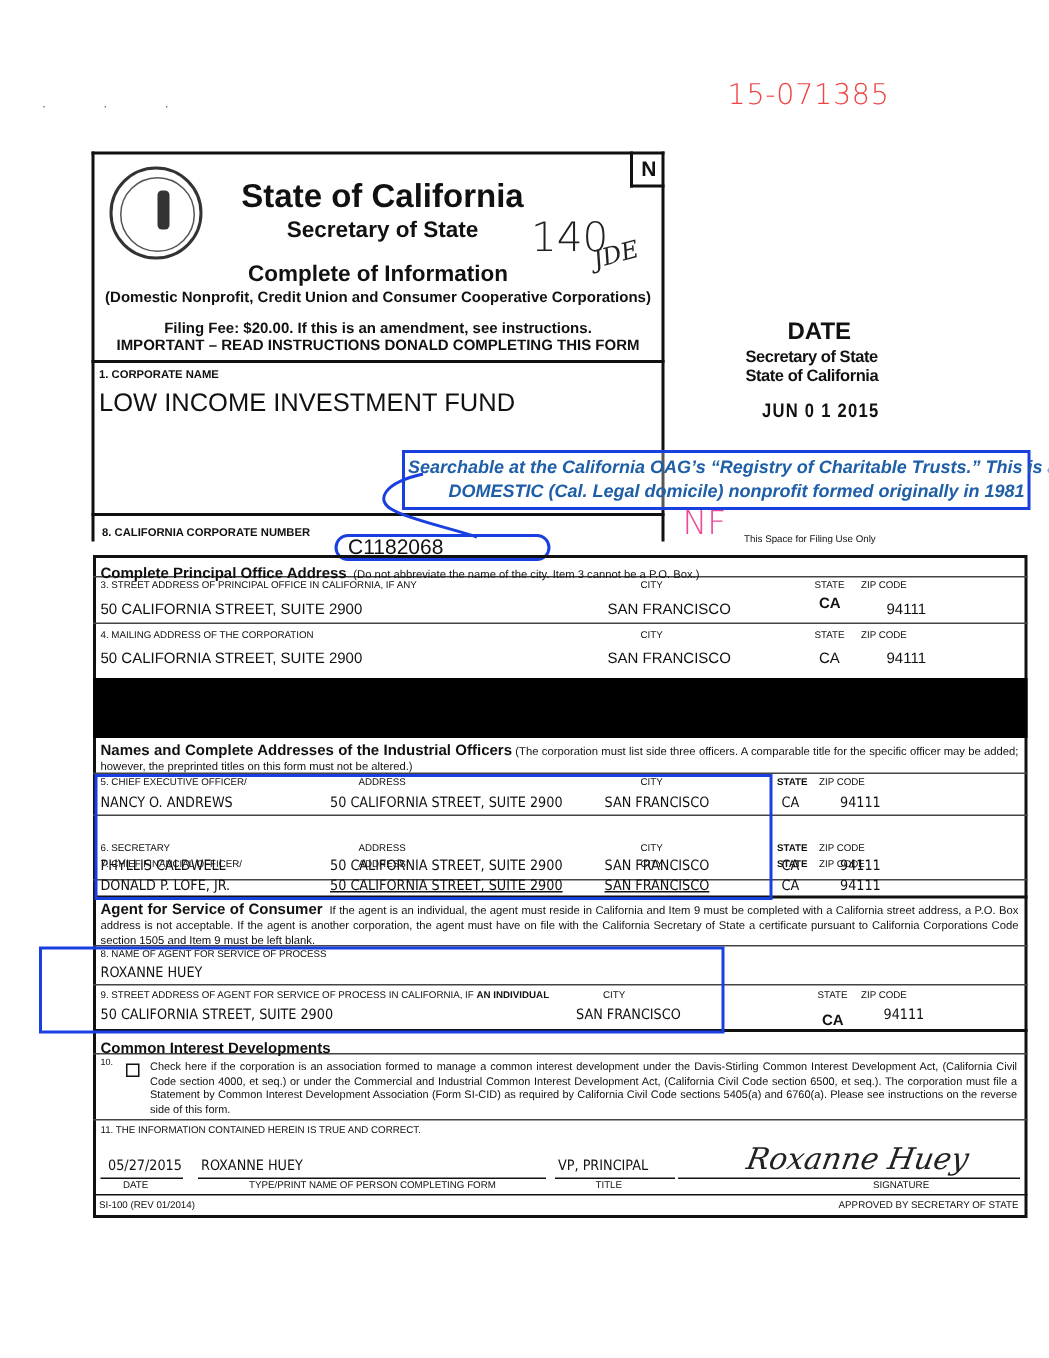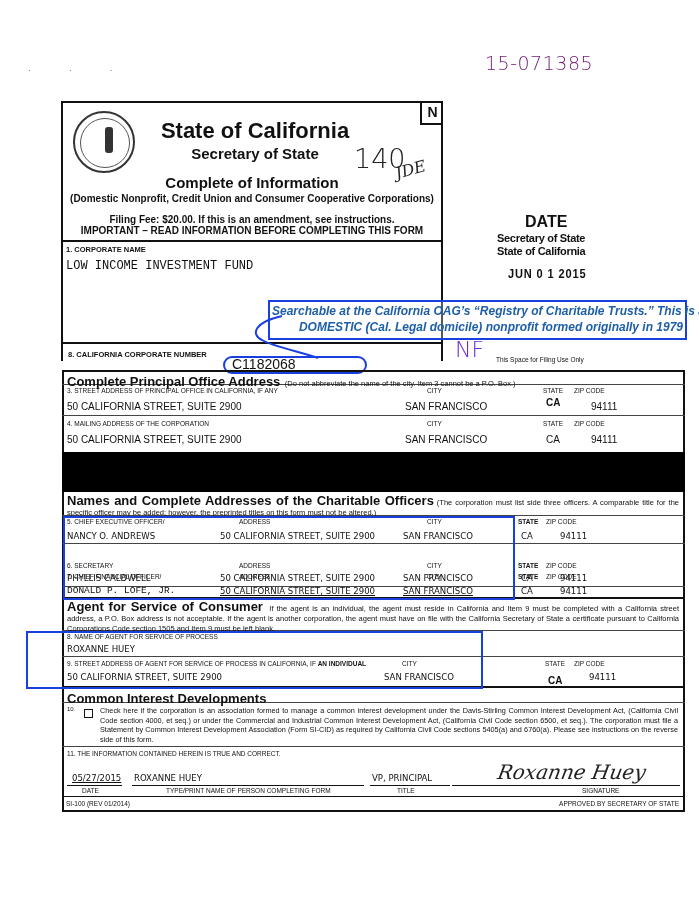--- a/index.html
+++ b/index.html
@@ -1,51 +1,51 @@
 <!DOCTYPE html>
 <html><head>
 <meta charset="utf-8">
 <style>
   html, body { margin:0; padding:0; background:#fff; }
   body { width:699px; height:905px; position:relative; overflow:hidden; font-family:"Liberation Sans", sans-serif; color:#111; }
   .abs { position:absolute; }
-  .docnum { left:485px; top:52px; font-family:"DejaVu Sans", sans-serif; font-size:19px; font-weight:300; letter-spacing:0.5px; color:#701a75; }
+  .docnum { left:485px; top:52px; font-family:"DejaVu Sans", sans-serif; font-size:19px; font-weight:300; letter-spacing:0.5px; color:#ef4444; }
   .specks { left:28px; top:66px; font-size:8px; color:#555; letter-spacing:18px; }
   .form-outer { left:61px; top:101px; width:382px; height:260px; border:2px solid #111; box-sizing:border-box; border-bottom:none; }
   .n-box { left:420px; top:101px; width:23px; height:24px; border-left:2px solid #111; border-bottom:2px solid #111; box-sizing:border-box; font-weight:bold; font-size:14px; text-align:center; line-height:22px; }
   .seal { left:73px; top:111px; width:62px; height:62px; border-radius:50%; border:2px solid #333; box-sizing:border-box; }
   .seal::before { content:""; position:absolute; left:5px; top:5px; width:48px; height:48px; border-radius:50%; border:1px solid #555; }
   .seal::after { content:""; position:absolute; left:30px; top:14px; width:8px; height:26px; background:#333; border-radius:3px; }
   .title1 { left:140px; top:118px; width:230px; text-align:center; font-size:22px; font-weight:bold; }
   .title2 { left:140px; top:145px; width:230px; text-align:center; font-size:15px; font-weight:bold; }
   .num140 { left:354px; top:143px; font-size:27px; font-family:"DejaVu Sans", sans-serif; font-weight:300; color:#222; }
   .initials { left:395px; top:160px; font-family:"DejaVu Serif", serif; font-style:italic; font-size:16px; color:#222; transform:rotate(-15deg); }
   .title3 { left:62px; top:174px; width:380px; text-align:center; font-size:15px; font-weight:bold; }
   .subtitle { left:62px; top:193px; width:380px; text-align:center; font-size:10px; font-weight:bold; }
   .fee1 { left:62px; top:214px; width:380px; text-align:center; font-size:10px; font-weight:bold; }
   .fee2 { left:62px; top:225px; width:380px; text-align:center; font-size:10px; font-weight:bold; }
   .hr { height:2px; background:#111; }
   .corp-label { left:66px; top:245px; font-size:7.5px; font-weight:bold; }
-  .corp-name { left:66px; top:259px; font-size:12px;font-family:Liberation Mono, monospace; }
+  .corp-name { left:66px; top:259px; font-size:17px; }
   .filed { left:525px; top:213px; font-size:16px; font-weight:bold; }
   .filed-s1 { left:497px; top:232px; font-size:11px; font-weight:bold; letter-spacing:-0.3px;}
   .filed-s2 { left:497px; top:245px; font-size:11px; font-weight:bold; letter-spacing:-0.3px;}
   .filed-date { left:508px; top:266px; font-size:13px; font-weight:bold; font-family:"Liberation Sans Narrow","Liberation Sans", sans-serif; transform:scaleX(0.85); transform-origin:left; letter-spacing:1px;}
   .anno-box { left:268px; top:300px; width:419px; height:40px; border:2px solid #1a3fe0; box-sizing:border-box; background:rgba(255,255,255,0.3); }
   .anno-l1 { left:272px; top:304px; width:411px; text-align:right; font-size:12px; font-weight:bold; font-style:italic; color:#1e5fa8; white-space:nowrap; }
   .anno-l2 { left:272px; top:320px; width:411px; text-align:right; font-size:12px; font-weight:bold; font-style:italic; color:#1e5fa8; white-space:nowrap; }
-  .nf { left:455px; top:337px; font-size:22px; font-family:"DejaVu Sans", sans-serif; font-weight:200; color:#6d28d9; }
+  .nf { left:455px; top:337px; font-size:22px; font-family:"DejaVu Sans", sans-serif; font-weight:200; color:#ec4899; }
   .filing-use { left:496px; top:356px; font-size:6.5px; }
   .ccn-label { left:68px; top:350px; font-size:7.5px; font-weight:bold; }
   .ccn-pill { left:223px; top:356px; width:144px; height:18px; border:2px solid #1a3fe0; border-radius:9px; box-sizing:border-box; }
   .ccn-val { left:232px; top:356px; font-size:14px; }
   .main-table { left:62px; top:370px; width:623px; border:2px solid #111; box-sizing:border-box; height:442px; }
   .row { position:absolute; left:62px; width:623px; box-sizing:border-box; }
   .bb { border-bottom:1px solid #444; }
-  .section-h { font-size:13px; font-weight:bold; }
+  .section-h { font-size:10px; font-weight:bold; }
   .lbl { position:absolute; font-size:6.5px; }
   .val { position:absolute; font-size:10px; }
   .cond { font-family:"DejaVu Sans Condensed","DejaVu Sans", sans-serif; font-size:9.5px; }
   .black-bar { left:62px; top:452px; width:623px; height:40px; background:#000; }
   .officer-blue { left:63px; top:516px; width:452px; height:84px; border:2px solid #1a3fe0; box-sizing:border-box; }
   .agent-blue { left:26px; top:631px; width:457px; height:58px; border:2px solid #1a3fe0; box-sizing:border-box; }
   .para { position:absolute; font-size:7.5px; line-height:10px; text-align:justify; }
   .checkbox { left:84px; top:709px; width:9px; height:9px; border:1.5px solid #111; box-sizing:border-box; }
   .sig-line { position:absolute; height:1px; background:#111; }
   .signature { left:498px; top:760px; font-family:"DejaVu Serif", serif; font-style:italic; font-size:20px; color:#222; transform:skewX(-10deg); }
@@ -61,42 +61,42 @@
 <div class="abs form-outer"></div>
 <div class="abs n-box">N</div>
 <div class="abs seal"></div>
 <div class="abs title1">State of California</div>
 <div class="abs title2">Secretary of State</div>
 <div class="abs num140">140</div>
 <div class="abs initials">JDE</div>
 <div class="abs title3">Complete of Information</div>
 <div class="abs subtitle">(Domestic Nonprofit, Credit Union and Consumer Cooperative Corporations)</div>
 <div class="abs fee1">Filing Fee: $20.00. If this is an amendment, see instructions.</div>
-<div class="abs fee2">IMPORTANT – READ INFORMATION BEFORE COMPLETING THIS FORM</div>
+<div class="abs fee2">IMPORTANT – READ INSTRUCTIONS DONALD COMPLETING THIS FORM</div>
 
 <div class="abs hr" style="left:61px;top:240px;width:382px;"></div>
 
 <div class="abs corp-label">1.  CORPORATE NAME</div>
 <div class="abs corp-name">LOW INCOME INVESTMENT FUND</div>
 
 <div class="abs filed">DATE</div>
 <div class="abs filed-s1">Secretary of State</div>
 <div class="abs filed-s2">State of California</div>
 <div class="abs filed-date">JUN 0 1 2015</div>
 
 <div class="abs hr" style="left:61px;top:342px;width:382px;"></div>
 <div class="abs ccn-label">8.  CALIFORNIA CORPORATE NUMBER</div>
 <div class="abs ccn-val">C1182068</div>
 <div class="abs ccn-pill"></div>
 <div class="abs nf">NF</div>
 <div class="abs filing-use">This Space for Filing Use Only</div>
 
 <div class="abs anno-box"></div>
 <div class="abs anno-l1">Searchable at the California OAG’s “Registry of Charitable Trusts.”  This is a</div>
-<div class="abs anno-l2">DOMESTIC (Cal. Legal domicile) nonprofit formed originally in 1979</div>
+<div class="abs anno-l2">DOMESTIC (Cal. Legal domicile) nonprofit formed originally in 1981</div>
 <svg class="curve" width="699" height="905">
   <path d="M282,316 C255,322 250,334 262,340 C272,346 300,352 318,358" fill="none" stroke="#1a3fe0" stroke-width="2"></path>
 </svg>
 
 <div class="abs main-table"></div>
 
 <div class="row bb" style="top:372px;height:13px;padding-left:5px;">
   <span class="section-h">Complete Principal Office Address</span>
   <small style="font-size:7.5px;">(Do not abbreviate the name of the city. Item 3 cannot be a P.O. Box.)</small>
 </div>
@@ -120,21 +120,21 @@
   <span class="val" style="left:5px;top:18px;">50 CALIFORNIA STREET, SUITE 2900</span>
   <span class="val" style="left:343px;top:18px;">SAN FRANCISCO</span>
   <span class="val" style="left:484px;top:18px;">CA</span>
   <span class="val" style="left:529px;top:18px;">94111</span>
 </div>
 
 <div class="abs black-bar"></div>
 
 <div class="row bb" style="top:493px;height:23px;padding:3px 5px 0 5px;">
   <div class="para" style="left:5px;top:3px;width:612px;">
-    <span class="section-h">Names and Complete Addresses of the Charitable Officers</span>
+    <span class="section-h">Names and Complete Addresses of the Industrial Officers</span>
     <span>(The corporation must list side three officers.  A comparable title for the specific</span>
     <span>officer may be added; however, the preprinted titles on this form must not be altered.)</span>
   </div>
 </div>
 
 <div class="row bb" style="top:516px;height:28px;">
   <span class="lbl" style="left:5px;top:2px;">5.  CHIEF EXECUTIVE OFFICER/</span>
   <span class="lbl" style="left:177px;top:2px;">ADDRESS</span>
   <span class="lbl" style="left:365px;top:2px;">CITY</span>
   <span class="lbl" style="left:456px;top:2px;font-weight:bold;">STATE</span>
@@ -156,21 +156,21 @@
   <span class="val cond" style="left:341px;top:12px;">SAN FRANCISCO</span>
   <span class="val cond" style="left:459px;top:12px;">CA</span>
   <span class="val cond" style="left:498px;top:12px;">94111</span>
 </div>
 <div class="row" style="top:571px;height:28px;border-bottom:2px solid #111;">
   <span class="lbl" style="left:5px;top:2px;">7.  CHIEF FINANCIAL OFFICER/</span>
   <span class="lbl" style="left:177px;top:2px;">ADDRESS</span>
   <span class="lbl" style="left:365px;top:2px;">CITY</span>
   <span class="lbl" style="left:456px;top:2px;font-weight:bold;">STATE</span>
   <span class="lbl" style="left:484px;top:2px;">ZIP CODE</span>
-  <span class="val cond" style="left:5px;top:14px;font-family:Liberation Mono, monospace;">DONALD P. LOFE, JR.</span>
+  <span class="val cond" style="left:5px;top:14px;">DONALD P. LOFE, JR.</span>
   <span class="val cond" style="left:158px;top:14px;text-decoration:underline;">50 CALIFORNIA STREET, SUITE 2900</span>
   <span class="val cond" style="left:341px;top:14px;text-decoration:underline;">SAN FRANCISCO</span>
   <span class="val cond" style="left:459px;top:14px;">CA</span>
   <span class="val cond" style="left:498px;top:14px;">94111</span>
 </div>
 <div class="abs officer-blue"></div>
 
 <div class="row bb" style="top:600px;height:31px;">
   <div class="para" style="left:5px;top:2px;width:612px;">
     <span class="section-h">Agent for Service of Consumer</span>&nbsp;
@@ -199,21 +199,21 @@
   <span class="section-h">Common Interest Developments</span>
 </div>
 <div class="row bb" style="top:703px;height:44px;">
   <span class="lbl" style="left:5px;top:3px;font-size:6px;">10.</span>
   <div class="para" style="left:38px;top:3px;width:578px;font-size:7.3px;line-height:9.6px;">Check here if the corporation is an association formed to manage a common interest development under the Davis-Stirling Common Interest Development Act, (California Civil Code section 4000, et seq.) or under the Commercial and Industrial Common Interest Development Act, (California Civil Code section 6500, et seq.).  The corporation must file a Statement by Common Interest Development Association (Form SI-CID) as required by California Civil Code sections 5405(a) and 6760(a).  Please see instructions on the reverse side of this form.</div>
 </div>
 <div class="abs checkbox"></div>
 
 <div class="row" style="top:747px;height:49px;">
   <span class="lbl" style="left:5px;top:3px;">11.  THE INFORMATION CONTAINED HEREIN IS TRUE AND CORRECT.</span>
-  <span class="val cond" style="left:10px;top:25px;text-decoration:underline;">05/27/2015</span>
+  <span class="val cond" style="left:10px;top:25px;">05/27/2015</span>
   <span class="val cond" style="left:72px;top:25px;">ROXANNE HUEY</span>
   <span class="val cond" style="left:310px;top:25px;">VP, PRINCIPAL</span>
   <div class="sig-line" style="left:5px;top:38px;width:55px;"></div>
   <div class="sig-line" style="left:70px;top:38px;width:232px;"></div>
   <div class="sig-line" style="left:308px;top:38px;width:80px;"></div>
   <div class="sig-line" style="left:390px;top:38px;width:228px;"></div>
   <span class="lbl" style="left:20px;top:40px;">DATE</span>
   <span class="lbl" style="left:104px;top:40px;">TYPE/PRINT NAME OF PERSON COMPLETING FORM</span>
   <span class="lbl" style="left:335px;top:40px;">TITLE</span>
   <span class="lbl" style="left:520px;top:40px;">SIGNATURE</span>

